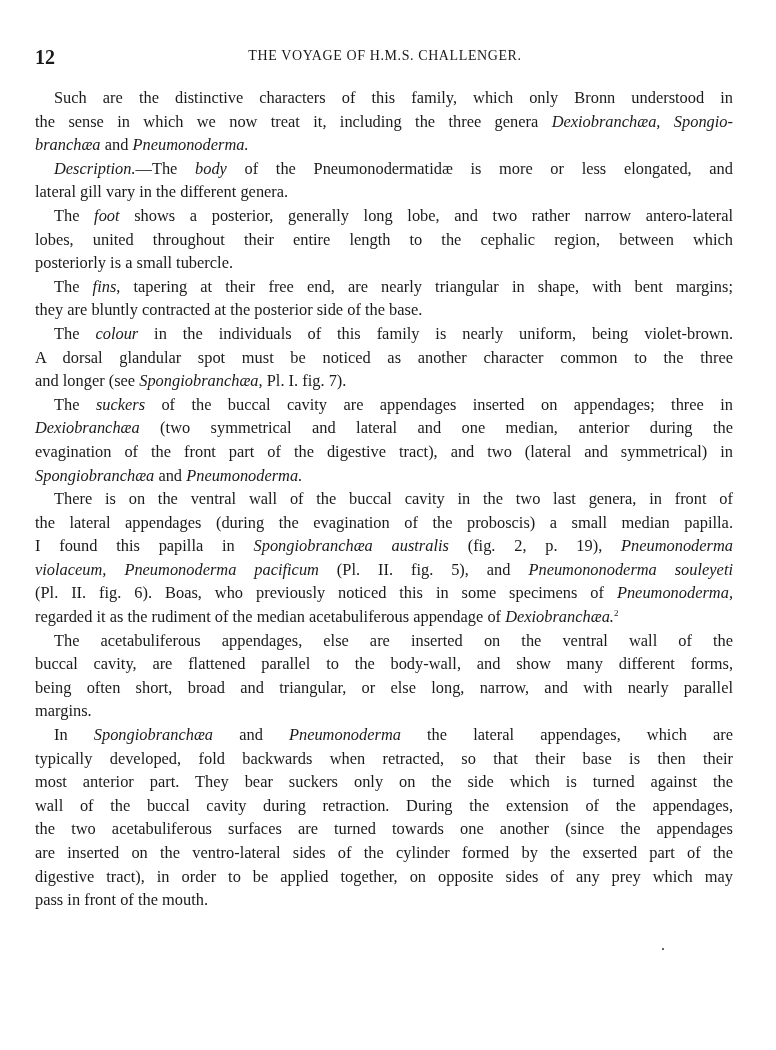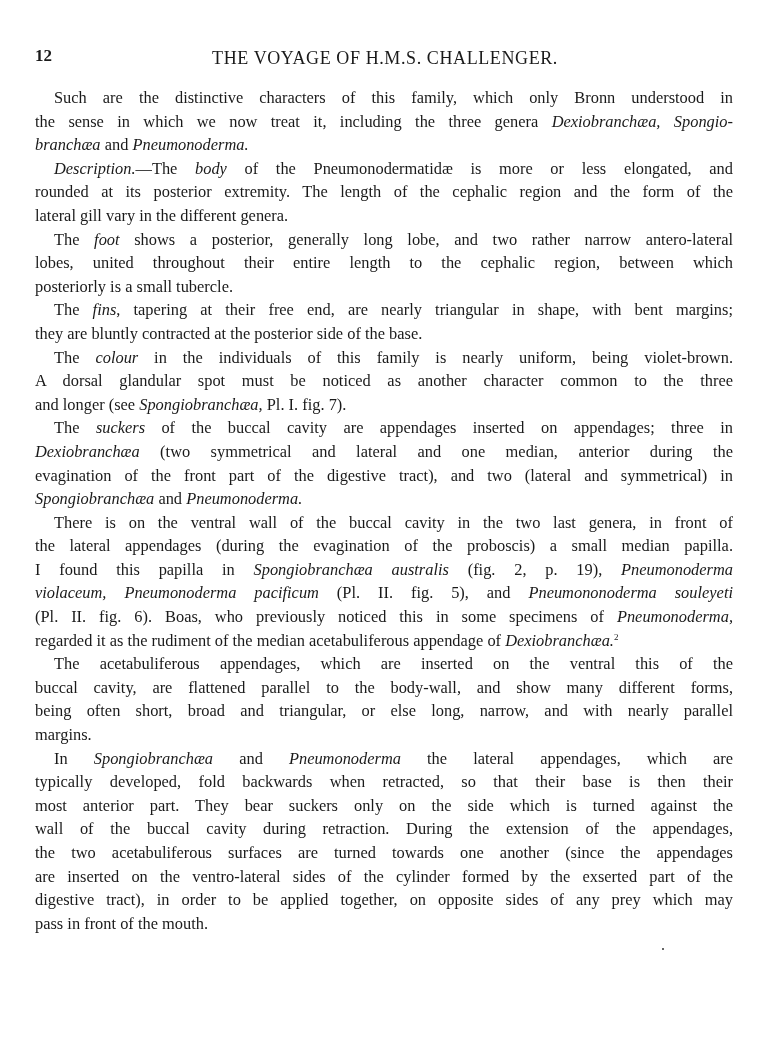--- a/index.html
+++ b/index.html
@@ -1,22 +1,22 @@
 <!DOCTYPE html>
 <html><head>
 <meta charset="utf-8">
 <style>
   html, body { margin: 0; padding: 0; background: #ffffff; }
   body { width: 776px; height: 1050px; position: relative; overflow: hidden; color: #1a1a1a;
          font-family: "Liberation Serif", "DejaVu Serif", serif; }
   .page { position: absolute; left: 0; top: 0; width: 776px; height: 1050px; }
   .header { position: absolute; top: 46px; left: 35px; width: 700px; height: 24px; }
-  .page-number { position: absolute; left: 0; top: 0; font-size: 17px; font-weight: bold; }
+  .page-number { position: absolute; left: 0; top: 0; font-size: 20px; font-weight: bold; }
   .running-title { position: absolute; left: 0; width: 700px; top: 2px; text-align: center;
-                   font-size: 18px; letter-spacing: 0.6px; }
+                   font-size: 14px; letter-spacing: 0.6px; }
   .body-text { position: absolute; left: 35px; top: 86px; width: 698px; }
   .line { display: block; height: 23.6px; line-height: 23.6px; font-size: 16.4px;
           white-space: nowrap; text-align: justify; text-align-last: justify; }
   .line.last { text-align-last: left; }
   .line.indent { padding-left: 19px; }
   .line span.i { font-style: italic; }
   sup { font-size: 9px; vertical-align: top; line-height: 10px; position: relative; top: 3px; }
   .footnotes { position: absolute; left: 102px; top: 962px; width: 600px; font-size: 11.5px; }
   .fn { display: block; height: 18px; line-height: 18px; white-space: nowrap; }
   .fn sup { font-size: 8px; top: 2px; }
@@ -29,41 +29,40 @@
   <div class="header">
     <span class="page-number">12</span>
     <span class="running-title">THE VOYAGE OF H.M.S. CHALLENGER.</span>
   </div>
 
   <div class="body-text" id="body-text">
       <div class="line indent"><span>Such are the distinctive characters of this family, which only Bronn understood in</span></div>
       <div class="line"><span>the sense in which we now treat it, including the three genera </span><span class="i">Dexiobranchæa,</span><span> </span><span class="i">Spongio-</span></div>
       <div class="line last"><span class="i">branchæa</span><span> and </span><span class="i">Pneumonoderma.</span></div>
       <div class="line indent"><span class="i">Description.</span><span>—The </span><span class="i">body</span><span> of the Pneumonodermatidæ is more or less elongated, and</span></div>
-      <div class="line"><span>rounded at its posterior extremity.   The length of the cephalic region and the form of the</span></div>
       <div class="line last"><span>lateral gill vary in the different genera.</span></div>
       <div class="line indent"><span>The </span><span class="i">foot</span><span> shows a posterior, generally long lobe, and two rather narrow antero-lateral</span></div>
       <div class="line"><span>lobes, united throughout their entire length to the cephalic region, between which</span></div>
       <div class="line last"><span>posteriorly is a small tubercle.</span></div>
       <div class="line indent"><span>The </span><span class="i">fins</span><span>, tapering at their free end, are nearly triangular in shape, with bent margins;</span></div>
       <div class="line last"><span>they are bluntly contracted at the posterior side of the base.</span></div>
       <div class="line indent"><span>The </span><span class="i">colour</span><span> in the individuals of this family is nearly uniform, being violet-brown.</span></div>
       <div class="line"><span>A dorsal glandular spot must be noticed as another character common to the three</span></div>
       <div class="line last"><span>and longer (see </span><span class="i">Spongiobranchæa,</span><span> Pl. I. fig. 7).</span></div>
       <div class="line indent"><span>The </span><span class="i">suckers</span><span> of the buccal cavity are appendages inserted on appendages; three in</span></div>
       <div class="line"><span class="i">Dexiobranchæa</span><span> (two symmetrical and lateral and one median, anterior during the</span></div>
       <div class="line"><span>evagination of the front part of the digestive tract), and two (lateral and symmetrical) in</span></div>
       <div class="line last"><span class="i">Spongiobranchæa</span><span> and </span><span class="i">Pneumonoderma.</span></div>
       <div class="line indent"><span>There is on the ventral wall of the buccal cavity in the two last genera, in front of</span></div>
       <div class="line"><span>the lateral appendages (during the evagination of the proboscis) a small median papilla.</span></div>
       <div class="line"><span>I found this papilla in </span><span class="i">Spongiobranchæa australis</span><span> (fig. 2, p. 19), </span><span class="i">Pneumonoderma</span></div>
       <div class="line"><span class="i">violaceum, Pneumonoderma pacificum</span><span> (Pl. II. fig. 5), and </span><span class="i">Pneumononoderma souleyeti</span></div>
       <div class="line"><span>(Pl. II. fig. 6).   Boas, who previously noticed this in some specimens of </span><span class="i">Pneumonoderma,</span></div>
       <div class="line last"><span>regarded it as the rudiment of the median acetabuliferous appendage of </span><span class="i">Dexiobranchæa.</span><sup>2</sup></div>
-      <div class="line indent"><span>The acetabuliferous appendages, which are inserted on the ventral this of the</span></div>
+      <div class="line indent"><span>The acetabuliferous appendages, else are inserted on the ventral wall of the</span></div>
       <div class="line"><span>buccal cavity, are flattened parallel to the body-wall, and show many different forms,</span></div>
       <div class="line"><span>being often short, broad and triangular, or else long, narrow, and with nearly parallel</span></div>
       <div class="line last"><span>margins.</span></div>
       <div class="line indent"><span>In </span><span class="i">Spongiobranchæa</span><span> and </span><span class="i">Pneumonoderma</span><span> the lateral appendages, which are</span></div>
       <div class="line"><span>typically developed, fold backwards when retracted, so that their base is then their</span></div>
       <div class="line"><span>most anterior part.  They bear suckers only on the side which is turned against the</span></div>
       <div class="line"><span>wall of the buccal cavity during retraction.  During the extension of the appendages,</span></div>
       <div class="line"><span>the two acetabuliferous surfaces are turned towards one another (since the appendages</span></div>
       <div class="line"><span>are inserted on the ventro-lateral sides of the cylinder formed by the exserted part of the</span></div>
       <div class="line"><span>digestive tract), in order to be applied together, on opposite sides of any prey which may</span></div>

